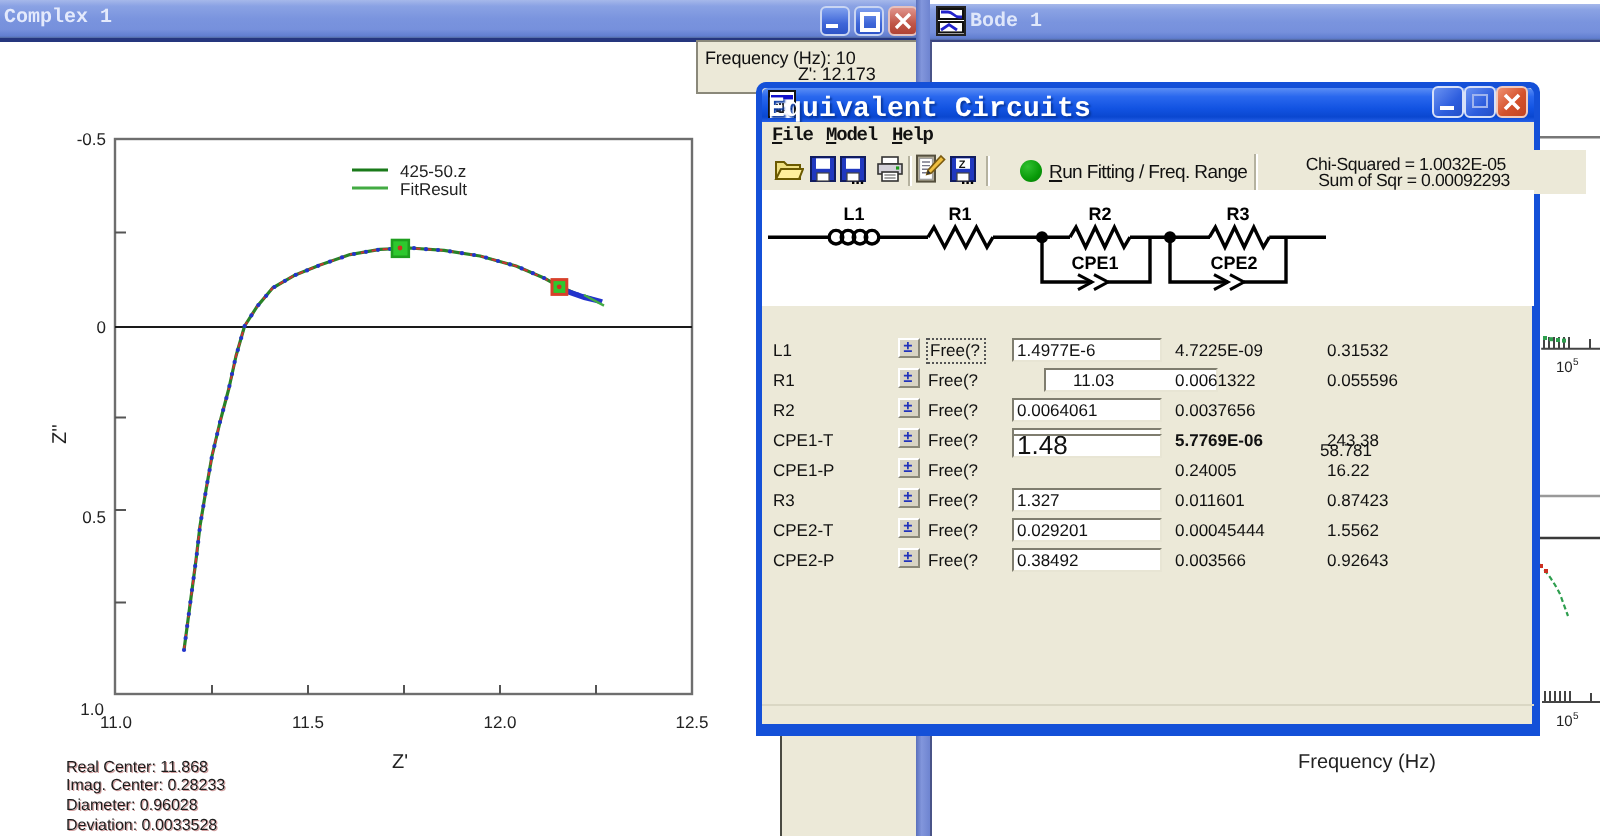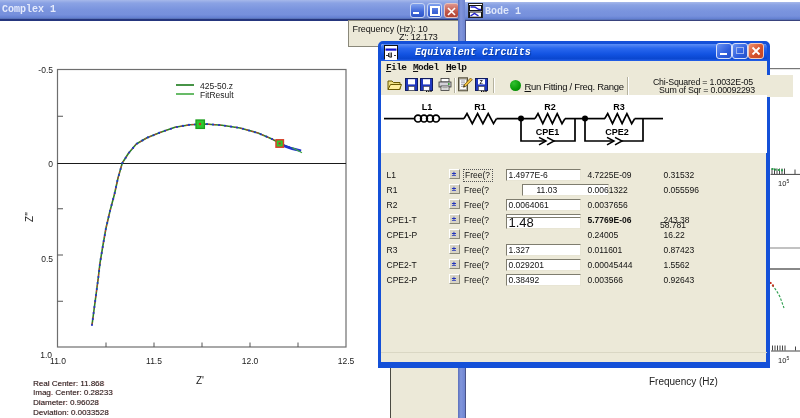--- a/index.html
+++ b/index.html
@@ -211,21 +211,21 @@
  <div class="abs" style="left:3px;top:3px;width:386px;height:17px;
    background:linear-gradient(180deg,#5b8ef5 0%,#2a68ee 25%,#1253e2 60%,#0a47d0 85%,#2560e8 100%);border-radius:3px 3px 0 0;">
  </div>
  <div class="abs" style="left:6px;top:4px;width:12px;height:12px;background:#fff;border:1px solid #111;">
    <svg width="12" height="12" viewBox="0 0 12 12">
      <rect x="0" y="0" width="12" height="12" fill="#fff"></rect>
      <rect x="0.5" y="0.5" width="11" height="2.2" fill="#1111cc"></rect>
      <path d="M1,7.5 h2 M9,7.5 h2 M3.5,5 v4 M5,4.5 v5 M6.5,4.5 v5 M3.5,7.5 C4.5,9.5 6,9.8 7,8" stroke="#222" stroke-width="0.9" fill="none"></path>
    </svg>
  </div>
- <span class="ttext abs" style="left:37px;top:6px;font-size:10px;color:#fff;letter-spacing:0.1px;text-shadow:1px 1px 1px #0838a0;font-style:italic;">Equivalent Circuits</span>
+ <span class="ttext abs" style="left:6px;top:6px;font-size:14px;color:#fff;letter-spacing:0.1px;text-shadow:1px 1px 1px #0838a0;">Equivalent Circuits</span>
 
  <div class="abs" style="left:338px;top:2px;width:14px;height:14px;border-radius:3px;background:linear-gradient(135deg,#6a92f2,#2e5ede 60%,#2450c8);border:1px solid #d7e0f8;">
    <div class="abs" style="left:3px;top:9px;width:7px;height:2px;background:#fff;"></div>
     </div>
  <div class="abs" style="left:354px;top:2px;width:14px;height:14px;border-radius:3px;background:linear-gradient(135deg,#6a92f2,#2e5ede 60%,#2450c8);border:1px solid #d7e0f8;">
    <div class="abs" style="left:3px;top:3px;width:6px;height:5px;border:1.5px solid #9fb4ee;"></div>
     </div>
  <div class="abs" style="left:370px;top:2px;width:14px;height:14px;border-radius:3px;background:linear-gradient(135deg,#ef9070,#d4512c 55%,#c24524);border:1px solid #f2cabc;"><svg width="14" height="14" viewBox="0 0 14 14">
         <path d="M3.5,3.5 L10.5,10.5 M10.5,3.5 L3.5,10.5" stroke="#fff" stroke-width="1.8"></path>
       </svg></div>

